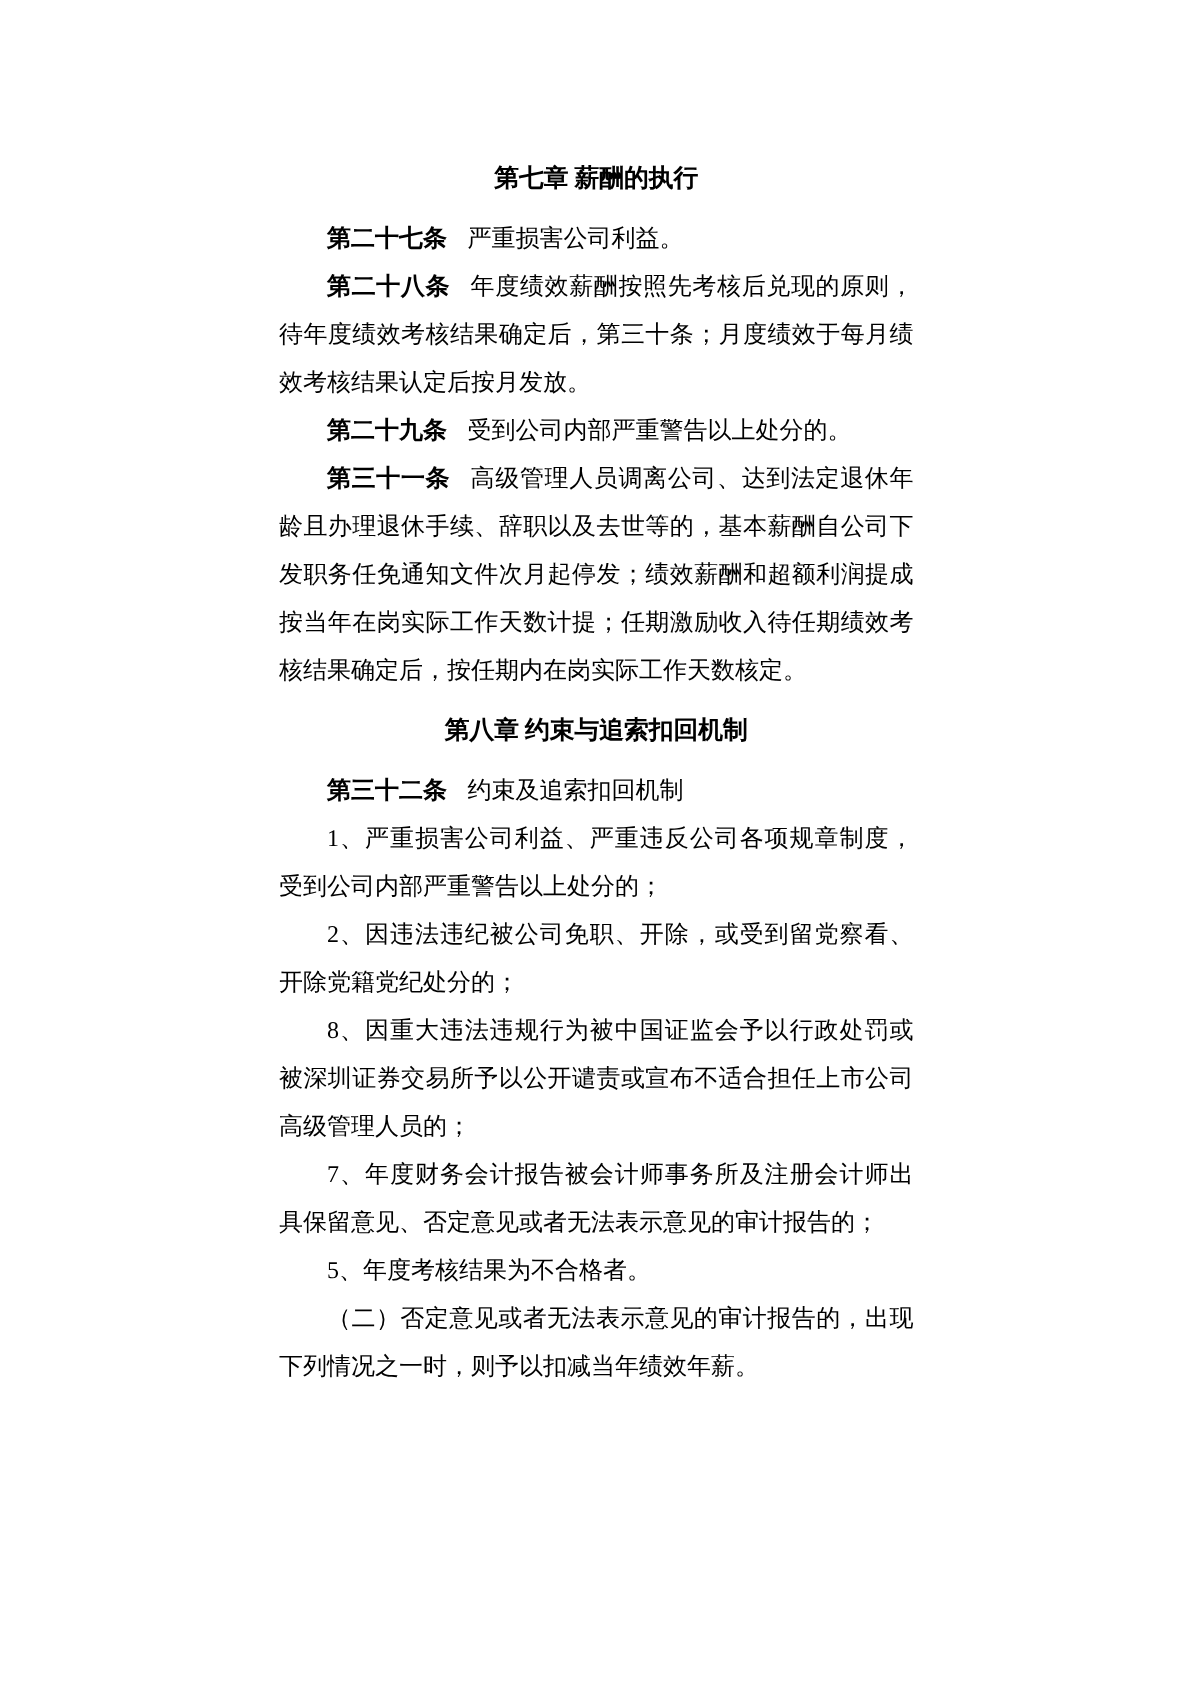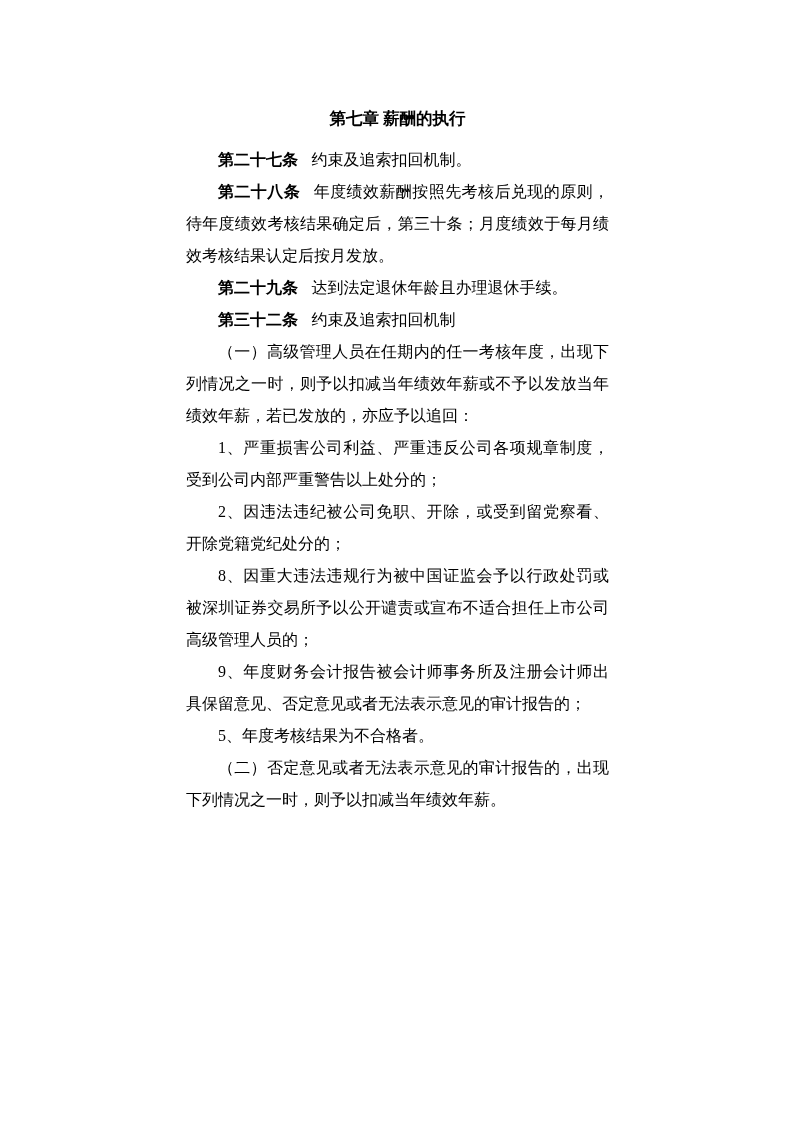--- a/index.html
+++ b/index.html
@@ -40,56 +40,57 @@
   }
 </style>
 </head>
 <body>
 
 <div class="page">
 
   <h2 class="chapter-heading">第七章 薪酬的执行</h2>
 
   <p class="para">
-    <b class="term">第二十七条</b><span>约束及追索扣回机制。</span>
+    <b class="term">第二十七条</b><span>严重损害公司利益。</span>
   </p>
 
   <p class="para">
     <b class="term">第二十八条</b><span>年度绩效薪酬按照先考核后兑现的原则，待年度绩效考核结果确定后，第三十条；月度绩效于每月绩效考核结果认定后按月发放。</span>
   </p>
 
   <p class="para">
-    <b class="term">第二十九条</b><span>达到法定退休年龄且办理退休手续。</span>
+    <b class="term">第二十九条</b><span>受到公司内部严重警告以上处分的。</span>
   </p>
 
 
+  <p class="para">
+    <b class="term">第三十一条</b><span>高级管理人员调离公司、达到法定退休年龄且办理退休手续、辞职以及去世等的，基本薪酬自公司下发职务任免通知文件次月起停发；绩效薪酬和超额利润提成按当年在岗实际工作天数计提；任期激励收入待任期绩效考核结果确定后，按任期内在岗实际工作天数核定。</span>
+  </p>
 
+  <h2 class="chapter-heading">第八章 约束与追索扣回机制</h2>
 
   <p class="para">
     <b class="term">第三十二条</b><span>约束及追索扣回机制</span>
   </p>
 
-  <p class="para">
-    <span>（一）高级管理人员在任期内的任一考核年度，出现下列情况之一时，则予以扣减当年绩效年薪或不予以发放当年绩效年薪，若已发放的，亦应予以追回：</span>
-  </p>
 
   <p class="para">
     <span>1、严重损害公司利益、严重违反公司各项规章制度，受到公司内部严重警告以上处分的；</span>
   </p>
 
   <p class="para">
     <span>2、因违法违纪被公司免职、开除，或受到留党察看、开除党籍党纪处分的；</span>
   </p>
 
   <p class="para">
     <span>8、因重大违法违规行为被中国证监会予以行政处罚或被深圳证券交易所予以公开谴责或宣布不适合担任上市公司高级管理人员的；</span>
   </p>
 
   <p class="para">
-    <span>9、年度财务会计报告被会计师事务所及注册会计师出具保留意见、否定意见或者无法表示意见的审计报告的；</span>
+    <span>7、年度财务会计报告被会计师事务所及注册会计师出具保留意见、否定意见或者无法表示意见的审计报告的；</span>
   </p>
 
   <p class="para">
     <span>5、年度考核结果为不合格者。</span>
   </p>
 
 
   <p class="para">
     <span>（二）否定意见或者无法表示意见的审计报告的，出现下列情况之一时，则予以扣减当年绩效年薪。</span>
   </p>

